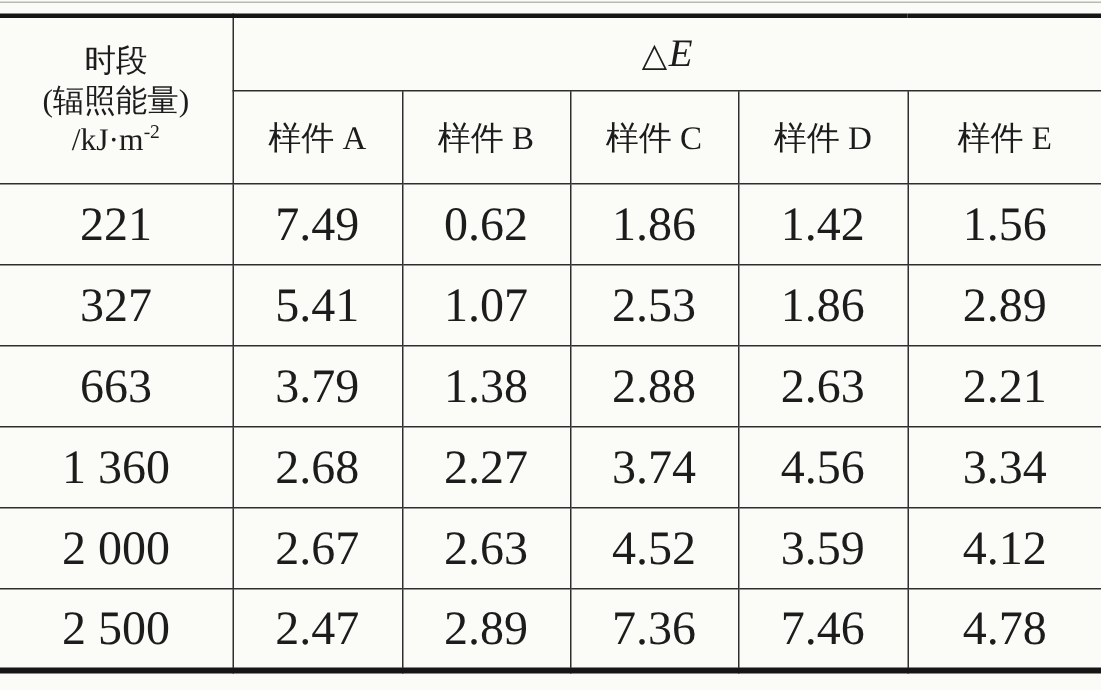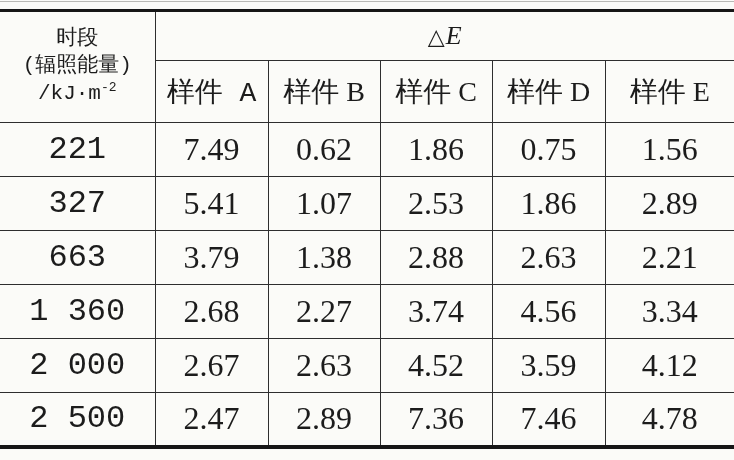--- a/index.html
+++ b/index.html
@@ -33,21 +33,21 @@
     border-top: 3px solid #161616;
     border-bottom: 4px solid #161616;
   }
   table.delta-table td {
     border: 1px solid #2e2e2e;
     text-align: center;
     vertical-align: middle;
     padding: 0;
     background: transparent;
   }
-  table.delta-table td:first-child { border-left: 0; font-family: Liberation Mono, monospace; }
+  table.delta-table td:first-child { border-left: 0; }
   table.delta-table td:last-child  { border-right: 0; }
 
   tr.header-row-1 { height: 50px; }
   tr.header-row-2 { height: 62px; }
   tr.data-row     { height: 54px; }
 
   td.corner-cell {
     font-size: 21px;
     line-height: 1.28;
   }
@@ -60,21 +60,21 @@
   td.delta-cell .delta-symbol {
     font-family: "DejaVu Sans", sans-serif;
     font-size: 22px;
     letter-spacing: 1px;
   }
   td.delta-cell .delta-letter {
     font-style: italic;
     font-size: 26px;
   }
   td.col-head {
-    font-size: 28px;
+    font-size: 22px;
   }
   td.energy-cell, td.value-cell {
     font-size: 32px;
   }
 </style>
 </head>
 <body>
 
 <div class="scan-edge-line"></div>
 
@@ -106,21 +106,21 @@
     <td class="col-head">样件 C</td>
     <td class="col-head">样件 D</td>
     <td class="col-head">样件 E</td>
   </tr>
 
   <tr class="data-row">
     <td class="energy-cell">221</td>
     <td class="value-cell">7.49</td>
     <td class="value-cell">0.62</td>
     <td class="value-cell">1.86</td>
-    <td class="value-cell">0.75</td>
+    <td class="value-cell">1.42</td>
     <td class="value-cell">1.56</td>
   </tr>
 
   <tr class="data-row">
     <td class="energy-cell">327</td>
     <td class="value-cell">5.41</td>
     <td class="value-cell">1.07</td>
     <td class="value-cell">2.53</td>
     <td class="value-cell">1.86</td>
     <td class="value-cell">2.89</td>

